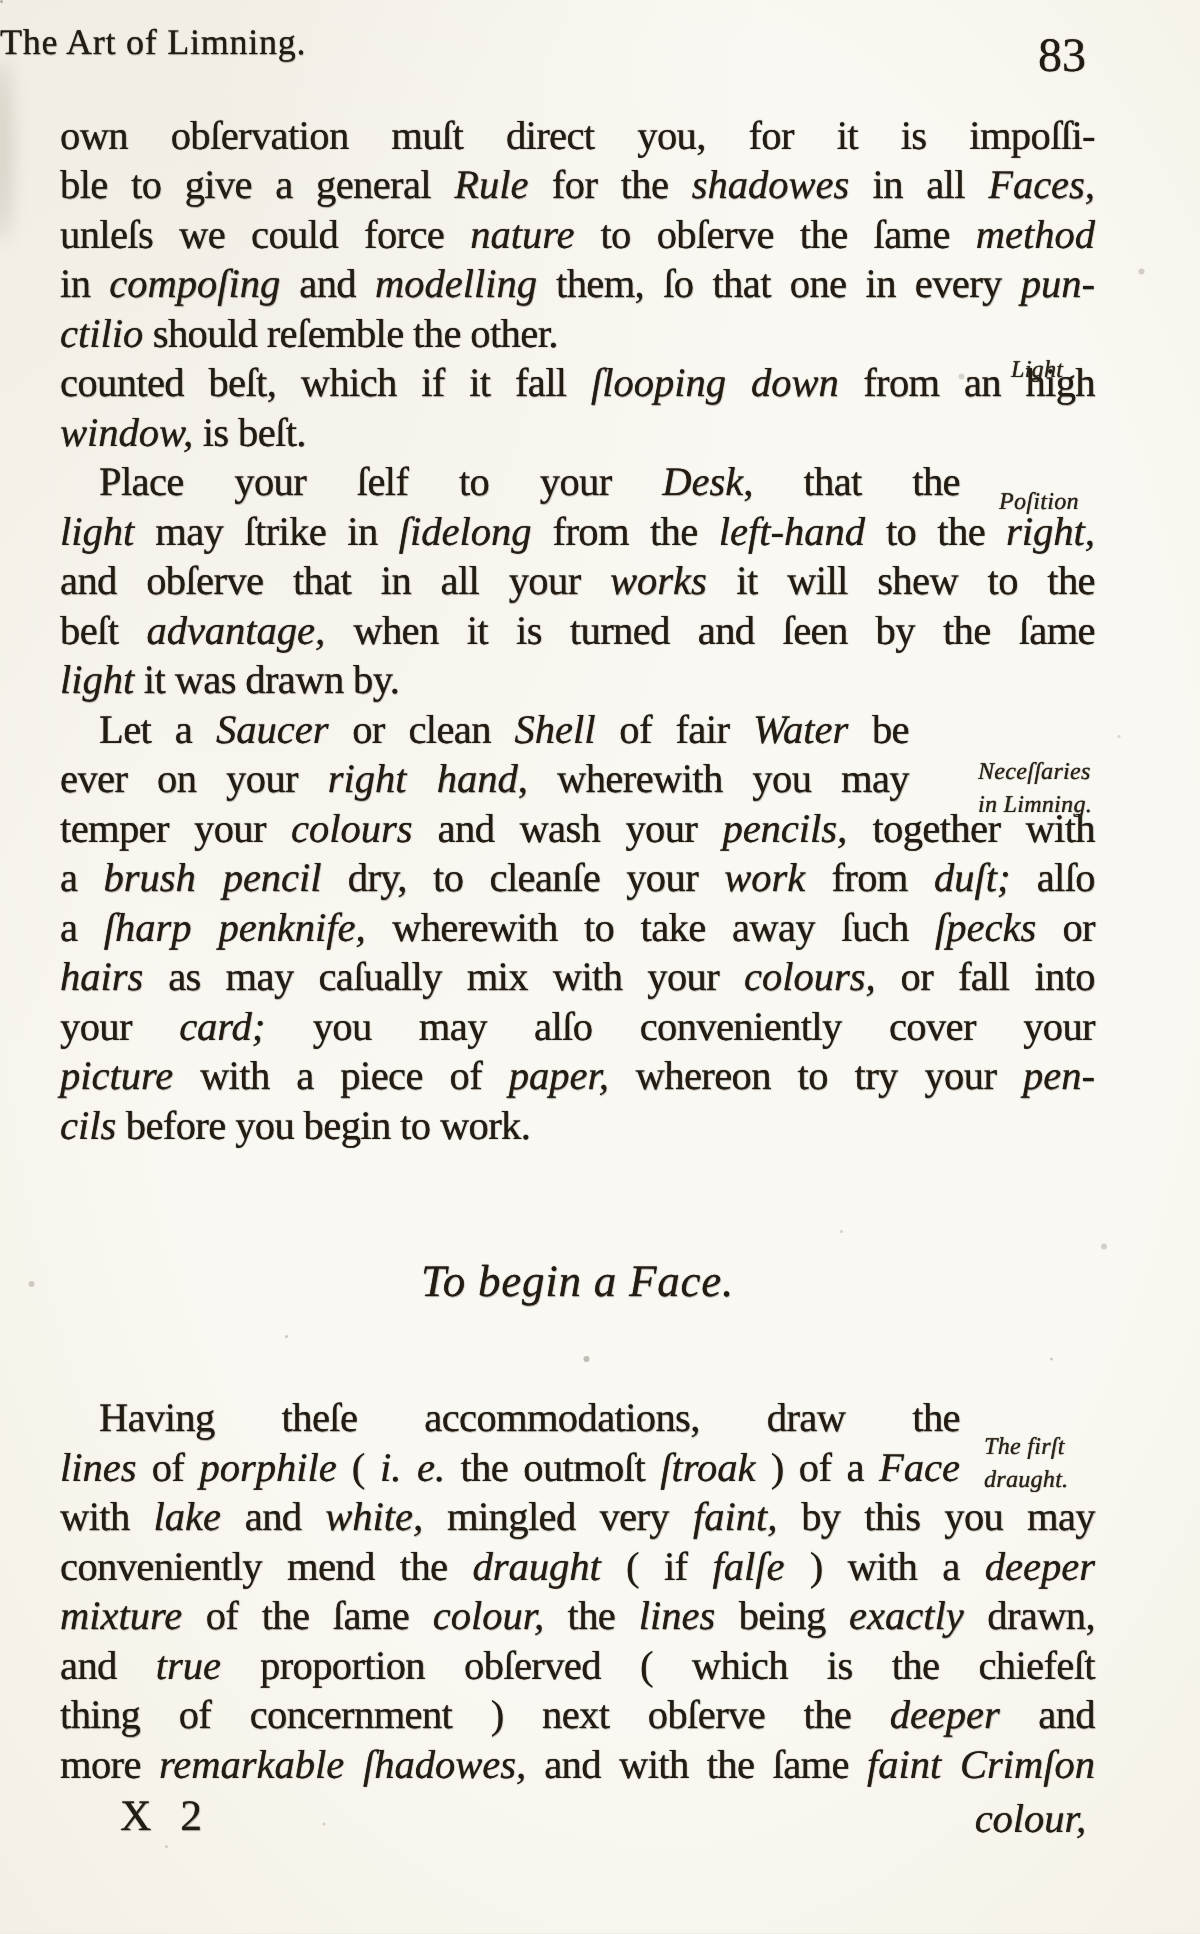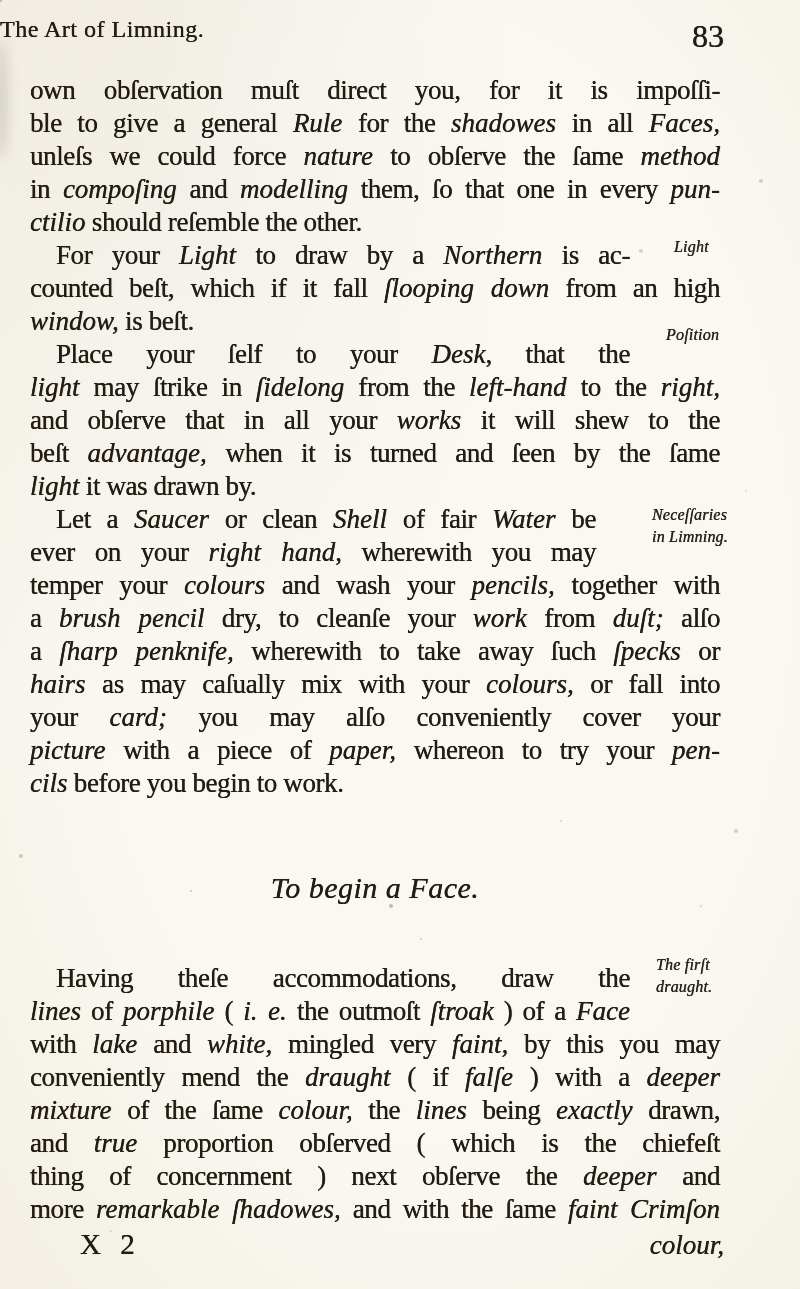--- a/index.html
+++ b/index.html
@@ -36,21 +36,21 @@
     background:rgba(90,80,60,0.18);filter:blur(6px);border-radius:50%;}
 
   .ink{ text-shadow:0 0 0.6px rgba(34,28,19,0.9), 0.4px 0.4px 0.7px rgba(34,28,19,0.35); }
 
   .header{position:relative;margin-top:16px;height:46px;}
   .title{
     text-align:left;font-size:24px;letter-spacing:0.5px;
   }
   .folio{position:absolute;right:76px;top:2px;font-size:32px;}
 
-  .column{position:relative;margin-left:30px;width:690px;margin-top:12px;}
+  .column{position:relative;margin-left:40px;width:690px;margin-top:12px;}
 
   .para .line{
     font-size:27px;line-height:33px;letter-spacing:-0.4px;
     width:690px;
     text-align:justify;text-align-last:justify;
     white-space:nowrap;
   }
   
   .para:nth-of-type(5) .line{line-height:32px;}
   .line.short{text-align-last:left;}
@@ -94,21 +94,20 @@
   <div class="column ink">
     <div>
         <div class="para">
           <div class="line"><span>own obſervation muſt direct you,  for it is impoſſi-</span></div>
           <div class="line"><span>ble to give a general </span><span class="it">Rule</span><span> for the </span><span class="it">shadowes</span><span> in all </span><span class="it">Faces,</span></div>
           <div class="line"><span>unleſs we could force </span><span class="it">nature</span><span> to obſerve the ſame </span><span class="it">method</span></div>
           <div class="line"><span>in </span><span class="it">compoſing</span><span> and </span><span class="it">modelling</span><span> them,  ſo that one in every </span><span class="it">pun-</span></div>
           <div class="line short"><span class="it">ctilio</span><span> should reſemble the other.</span></div>
         </div>
         <div class="para">
-          <div class="line n2 indent"><span>For your </span><span class="it">Light</span><span> to draw by a </span><span class="it">Northern</span><span> is ac-</span></div>
           <div class="line"><span>counted beſt,  which if it fall </span><span class="it">ſlooping down</span><span> from an high</span></div>
           <div class="line short"><span class="it">window,</span><span> is beſt.</span></div>
         </div>
         <div class="para">
           <div class="line n2 indent"><span>Place your ſelf to your </span><span class="it">Desk</span><span>, that the</span></div>
           <div class="line"><span class="it">light</span><span> may ſtrike in </span><span class="it">ſidelong</span><span> from the </span><span class="it">left-hand</span><span> to the </span><span class="it">right,</span></div>
           <div class="line"><span>and obſerve that in all your </span><span class="it">works</span><span> it will shew to the</span></div>
           <div class="line"><span>beſt </span><span class="it">advantage,</span><span> when it is turned and ſeen by the ſame</span></div>
           <div class="line short"><span class="it">light</span><span> it was drawn by.</span></div>
         </div>

